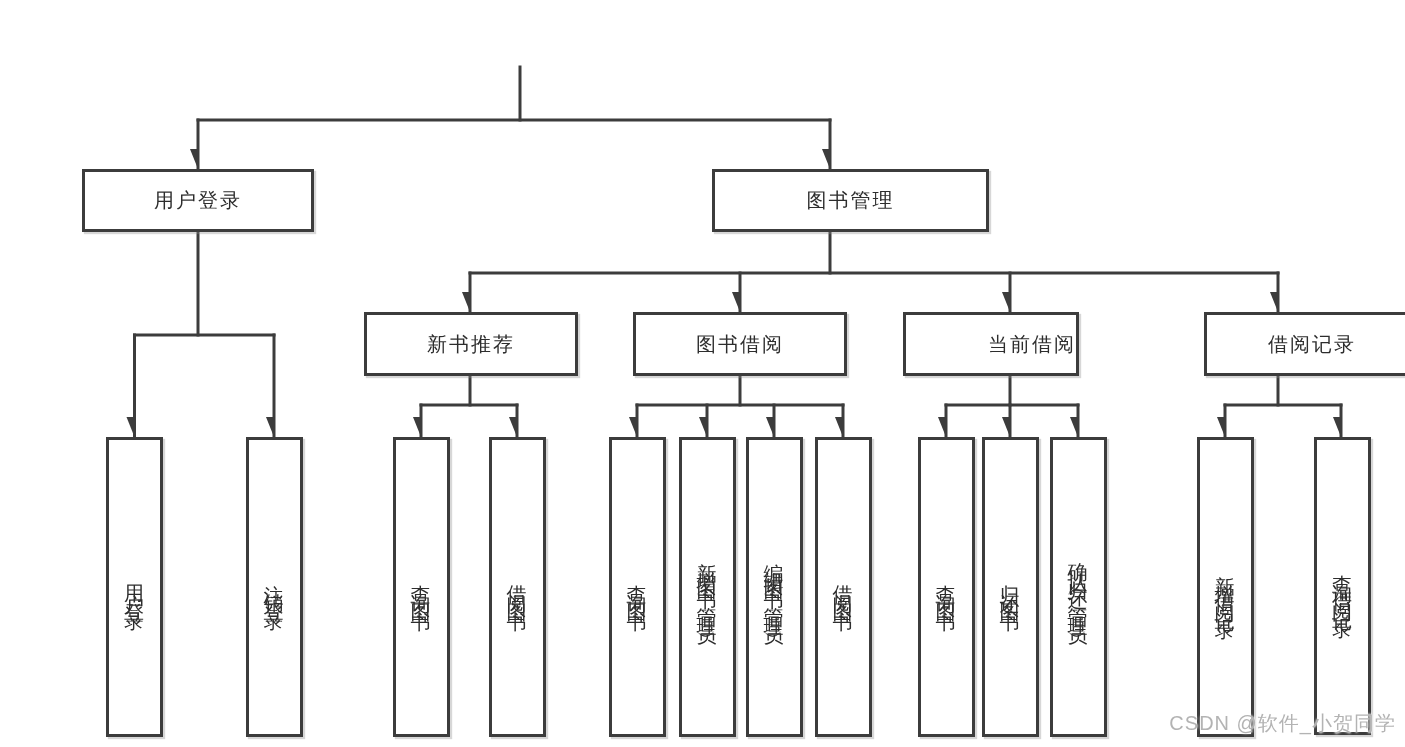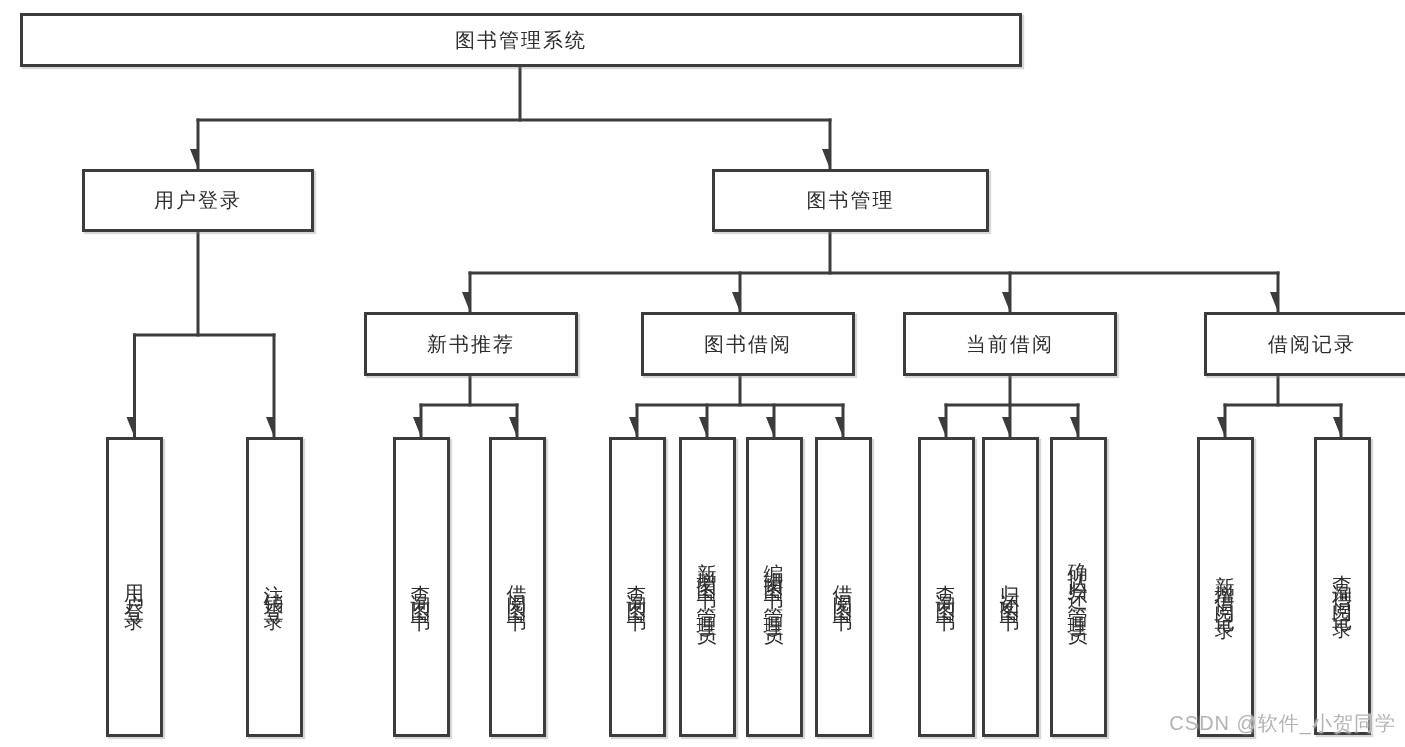--- a/index.html
+++ b/index.html
@@ -104,38 +104,35 @@
 
       <g>
         <line x1="1278" y1="376" x2="1278" y2="405"></line>
         <line x1="1225" y1="405" x2="1341" y2="405"></line>
         <line x1="1225" y1="405" x2="1225" y2="437" marker-end="url(#arr)"></line>
         <line x1="1341" y1="405" x2="1341" y2="437" marker-end="url(#arr)"></line>
       </g>
     </g>
   </svg>
 
-  <div class="box h" style="left:20px;top:13px;width:1002px;height:54px;">
-    <span>图书管理系统</span>
-  </div>
 
   <div class="box h" style="left:82px;top:169px;width:232px;height:63px;">
     <span>用户登录</span>
   </div>
   <div class="box h" style="left:712px;top:169px;width:277px;height:63px;">
     <span>图书管理</span>
   </div>
 
   <div class="box h" style="left:364px;top:312px;width:214px;height:64px;align-items:center;">
     <span>新书推荐</span>
   </div>
-  <div class="box h" style="left:633px;top:312px;width:214px;height:64px;margin-left:8px;">
+  <div class="box h" style="left:633px;top:312px;width:214px;height:64px;">
     <span>图书借阅</span>
   </div>
-  <div class="box h" style="left:903px;top:312px;width:214px;height:64px;">
+  <div class="box h" style="left:903px;top:312px;width:176px;height:64px;justify-content:flex-end;">
     <span>当前借阅</span>
   </div>
   <div class="box h" style="left:1172px;top:312px;width:216px;height:64px;margin-left:32px;">
     <span>借阅记录</span>
   </div>
 
   <div class="box v" style="left:106px;top:437px;width:57px;height:300px;">
     <span>用户登录</span>
   </div>
   <div class="box v" style="left:245.5px;top:437px;width:57px;height:300px;">

